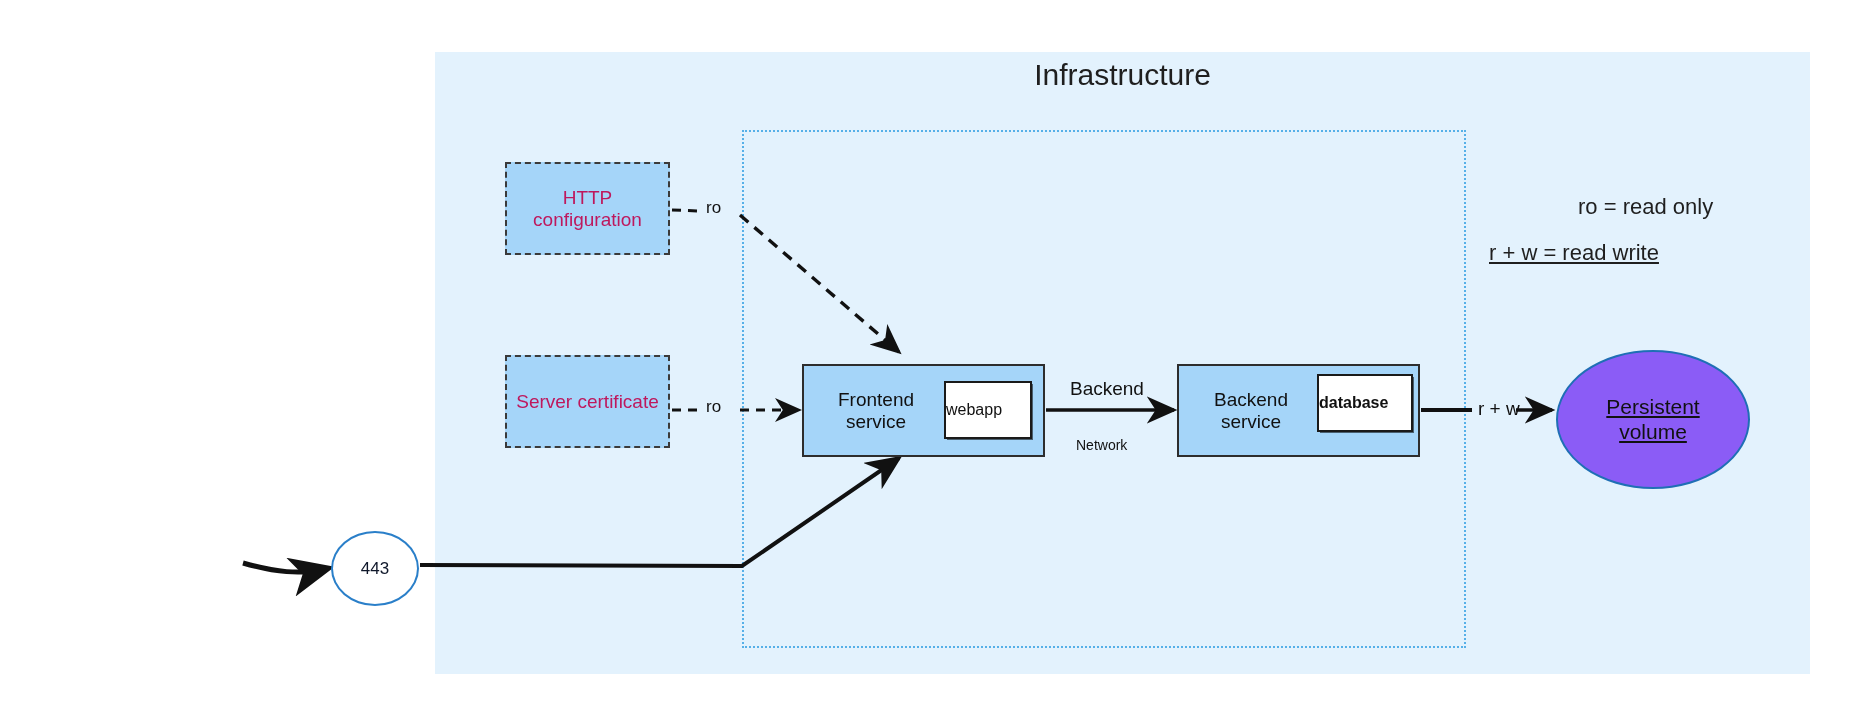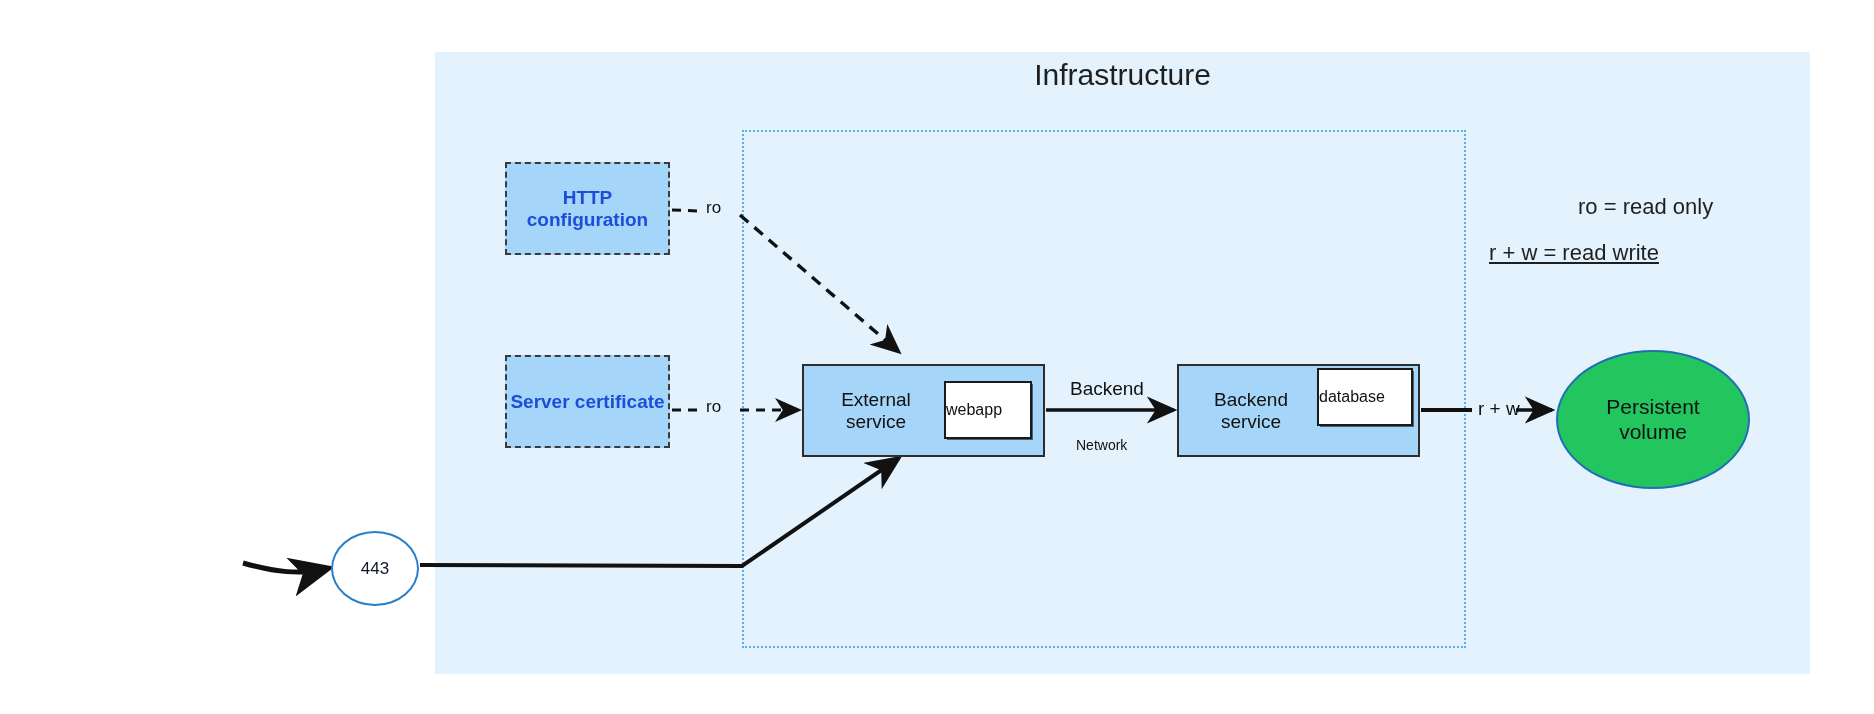--- a/index.html
+++ b/index.html
@@ -63,23 +63,22 @@
     width: 724px;
     height: 518px;
     border: 2px dotted #56b0e8;
     background: transparent;
   }
 
   
   .config-box {
     background: #a5d5f9;
     border: 2px dashed #3a3a3a;
-    color: #1d4ed8;
+    color: #be185d;
     font-size: 19px;
-    font-weight: bold;
   }
   #http-configuration { left: 505px; top: 162px; width: 165px; height: 93px; }
   #server-certificate { left: 505px; top: 355px; width: 165px; height: 93px; }
 
   
   .service-box {
     background: #a5d5f9;
     border: 2px solid #2d2d2d;
     font-size: 19px;
     color: #111111;
@@ -97,21 +96,21 @@
     background: #ffffff;
     border: 2px solid #1a1a1a;
     box-shadow: 2px 2px 0 -1px rgba(0,0,0,0.55);
     display: flex;
     align-items: center;
     justify-content: flex-start;
     font-size: 16px;
     color: #111111;
   }
   #webapp-box  { left: 140px; top: 15px; width: 84px; height: 54px; }
-  #database-box{ left: 138px; top: 2px; width: 92px; height: 54px; }
+  #database-box{ left: 138px; top: 8px; width: 92px; height: 54px; font-weight: bold; }
 
   
   #external-user {
     left: 70px;
     top: 496px;
     width: 170px;
     height: 123px;
     background: #3d9ae8;
     border: 1px solid #6f6f6f;
     box-shadow: 2px 2px 0 -1px rgba(0,0,0,0.5);
@@ -132,24 +131,25 @@
     font-size: 17px;
   }
 
   
   #persistent-volume {
     left: 1556px;
     top: 350px;
     width: 194px;
     height: 139px;
     border-radius: 50%;
-    background: #22c55e;
+    background: #8b5cf6;
     border: 2.5px solid #1f6fb5;
     color: #111111;
     font-size: 21px;
+    text-decoration: underline;
   }
 
   
   .edge-label {
     position: absolute;
     font-size: 17px;
     color: #111111;
     white-space: nowrap;
   }
   #label-ro-http     { left: 706px; top: 198px; }
@@ -209,21 +209,21 @@
 
   <div class="node config-box" id="http-configuration">
     <span>HTTP configuration</span>
   </div>
   <div class="node config-box" id="server-certificate">
     <span>Server certificate</span>
   </div>
 
   <div class="node service-box" id="frontend-service">
     <div class="service-label">
-      <div>External</div>
+      <div>Frontend</div>
       <div>service</div>
     </div>
     <div class="inner-box" id="webapp-box">
       <span>webapp</span>
     </div>
   </div>
 
   <div class="node service-box" id="backend-service">
     <div class="service-label">
       <div>Backend</div>

